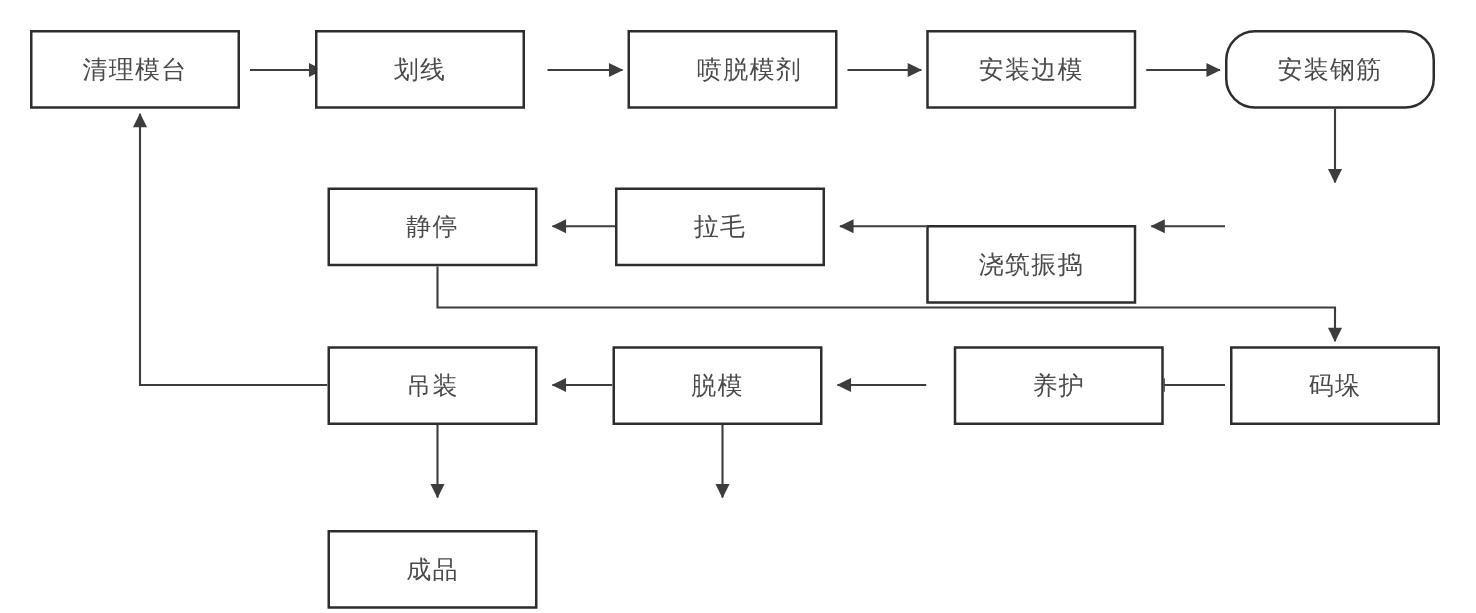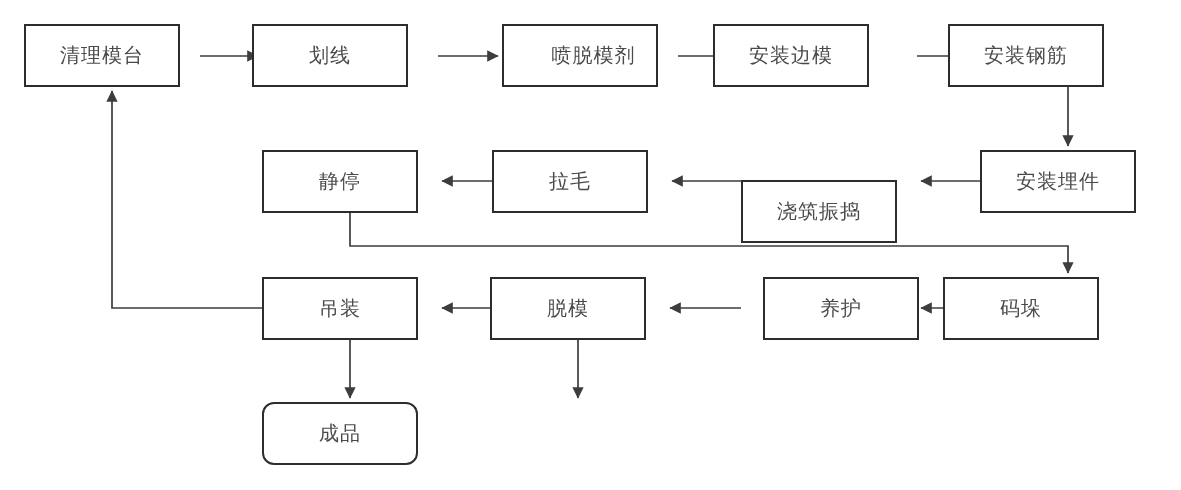--- a/index.html
+++ b/index.html
@@ -17,21 +17,21 @@
   }
   .edges-layer {
     position: absolute;
     left: 0;
     top: 0;
     width: 1181px;
     height: 490px;
   }
   .node {
     position: absolute;
-    width: 156px;
+    width: 168px;
     height: 63px;
     box-sizing: border-box;
     border: 2px solid #2d2d2d;
     background: #ffffff;
     display: flex;
     align-items: center;
     justify-content: center;
     font-size: 20px;
     letter-spacing: 1px;
     color: #4a4a4a;
@@ -68,28 +68,27 @@
     <path class="edge" d="M741,308 L670,308" marker-end="url(#arrow)"></path>
     <path class="edge" d="M490,308 L442,308" marker-end="url(#arrow)"></path>
     <path class="edge" d="M262,308 L112,308 L112,91" marker-end="url(#arrow)"></path>
     <path class="edge" d="M350,340 L350,398" marker-end="url(#arrow)"></path>
     <path class="edge" d="M578,340 L578,398" marker-end="url(#arrow)"></path>
   </svg>
 
   <div class="node" style="left:24px;  top:24px;">清理模台</div>
   <div class="node" style="left:252px; top:24px;">划线</div>
   <div class="node" style="left:502px; top:24px;padding-left:27px;">喷脱模剂</div>
-  <div class="node" style="left:713px; top:24px;">安装边模</div>
-  <div class="node" style="left:948px; top:24px;">安装钢筋</div>
+  <div class="node" style="left:741px; top:24px;">安装边模</div>
+  <div class="node" style="left:980px; top:24px;border-radius:24px;">安装钢筋</div>
 
-  <div class="node" style="left:980px; top:150px;">安装埋件</div>
   <div class="node" style="left:741px; top:150px;margin-top:30px;">浇筑振捣</div>
   <div class="node" style="left:492px; top:150px;">拉毛</div>
   <div class="node" style="left:262px; top:150px;">静停</div>
 
-  <div class="node" style="left:943px; top:277px;font-family:Liberation Serif, serif;">码垛</div>
+  <div class="node" style="left:984px; top:277px;font-family:Liberation Serif, serif;">码垛</div>
   <div class="node" style="left:763px; top:277px;">养护</div>
   <div class="node" style="left:490px; top:277px;">脱模</div>
   <div class="node" style="left:262px; top:277px;">吊装</div>
 
-  <div class="node" style="left:262px; top:402px;border-radius:12px;">成品</div>
+  <div class="node" style="left:262px; top:424px;">成品</div>
 
 </div>
 
 </body></html>

